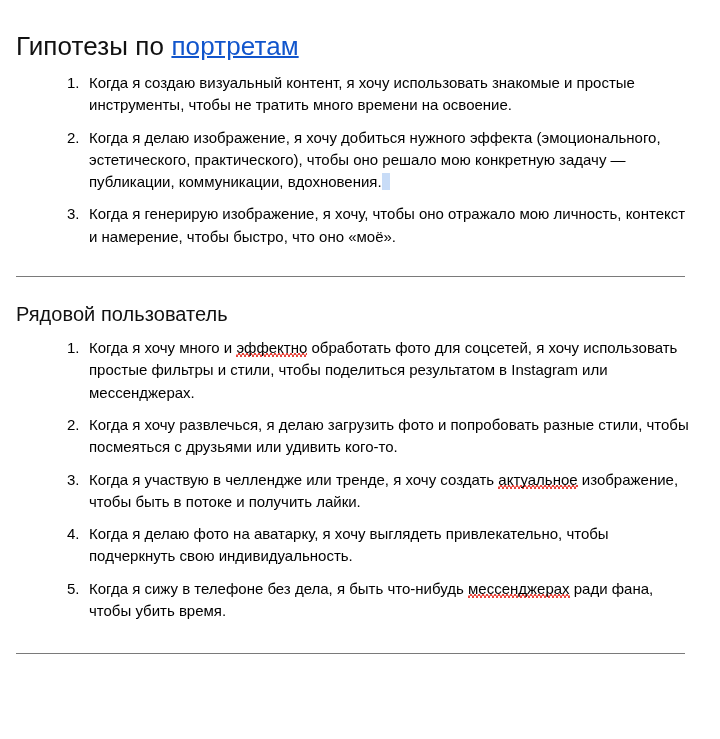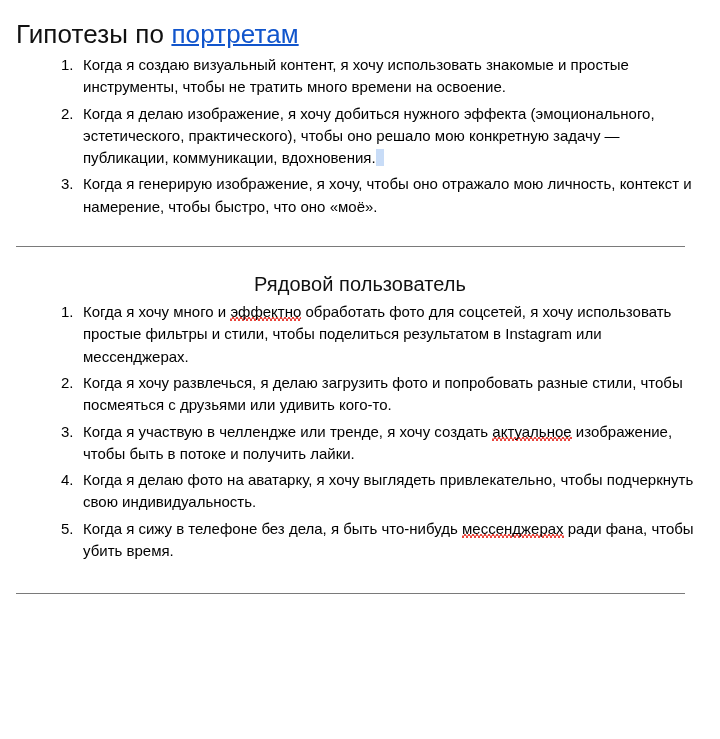--- a/index.html
+++ b/index.html
@@ -13,21 +13,21 @@
     overflow: hidden;
     font-family: "Liberation Sans", "DejaVu Sans", sans-serif;
     color: #000000;
     -webkit-font-smoothing: antialiased;
   }
   .doc {
     position: relative;
     width: 720px;
     height: 708px;
     box-sizing: border-box;
-    padding: 0 16px;
+    padding: 12px 16px;
   }
 
   
   .doc-title {
     font-size: 26px;
     font-weight: 400;
     line-height: 32px;
     margin: 0;
     padding-top: 18px;
     color: #111111;
@@ -44,39 +44,39 @@
   
   .section-heading {
     font-size: 20px;
     font-weight: 400;
     line-height: 26px;
     margin: 0;
     color: #111111;
     letter-spacing: 0.05px;
   }
   .heading-common   { padding-top: 20px; }
-  .heading-regular  { padding-top: 24px; text-align: center; }
+  .heading-regular  { padding-top: 24px; }
   .heading-pro      { padding-top: 24px; }
 
   
   ol.hyp-list {
     margin: 0;
     padding: 0 0 0 63px;
     list-style: none;
     counter-reset: hypitem;
   }
 
   ol.hyp-list > li {
     position: relative;
     counter-increment: hypitem;
     font-size: 15px;
     line-height: 22.3px;
     color: #000000;
     padding: 0;
-    margin: 4px;
+    margin: 10px;
   }
   ol.hyp-list > li::before {
     content: counter(hypitem) ".";
     position: absolute;
     left: -22px;
     top: 0;
     width: 18px;
     text-align: left;
     font-size: 15px;
     line-height: 22.3px;

